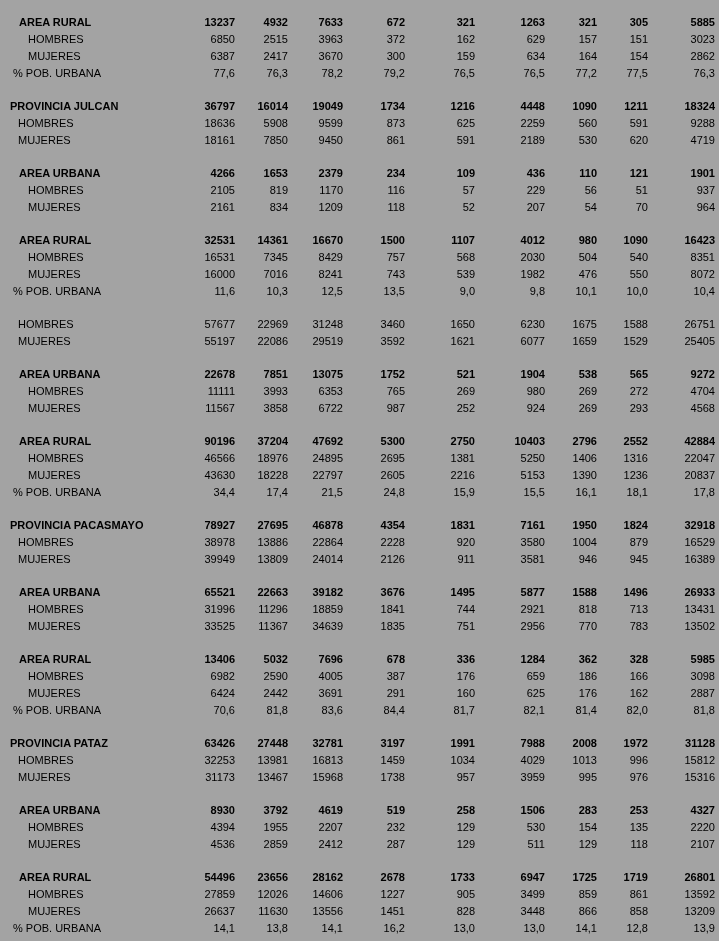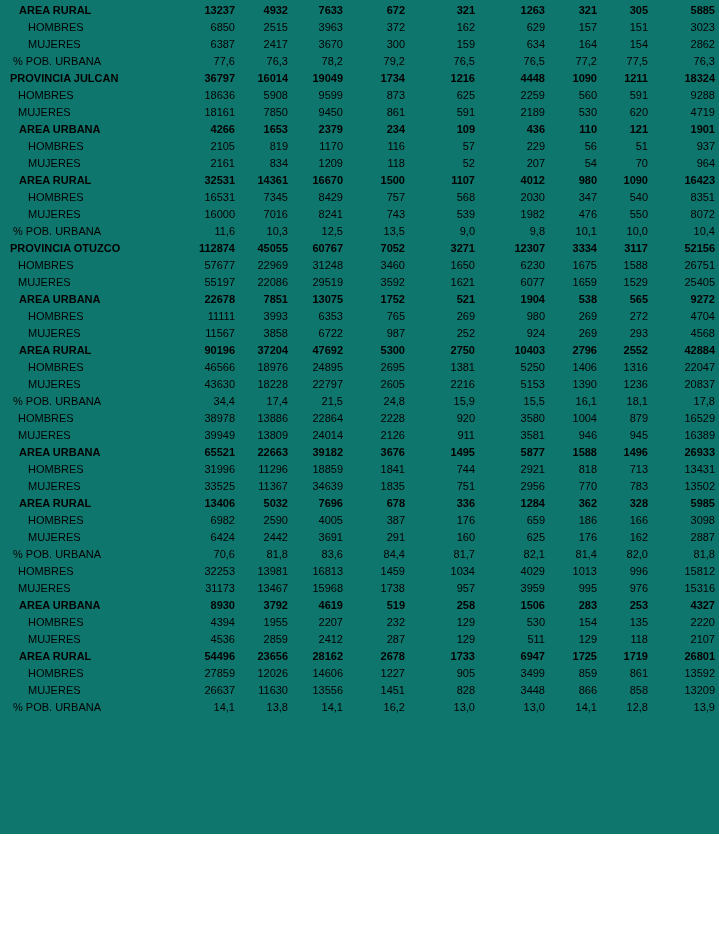--- a/index.html
+++ b/index.html
@@ -3,30 +3,30 @@
 <meta charset="utf-8">
 <style>
   html, body {
     margin: 0;
     padding: 0;
     background: #ffffff;
   }
   .page {
     position: relative;
     width: 719px;
-    height: 834px;
+    height: 941px;
     box-sizing: border-box;
-    padding-top: 1px;
-    background: #0f766e;
+    padding-top: 13px;
+    background: #a3a3a3;
     color: #000000;
     font-family: "Liberation Sans", sans-serif;
     font-size: 11px;
     overflow: hidden;
   }
-  .block + .block { }
+  .block + .block { margin-top: 16px; }
   .row {
     display: grid;
     grid-template-columns: 172px 63px 53px 55px 62px 70px 70px 52px 51px 67px;
     height: 17px;
     align-items: center;
   }
   .cell { white-space: nowrap; overflow: hidden; }
   .num { text-align: right; }
   .bold { font-weight: 700; }
   .level-province     .label { padding-left: 10px; }
@@ -180,21 +180,21 @@
           <div class="cell num">16423</div>
         </div>
         <div class="row level-area-sub">
     <div class="cell label">HOMBRES</div>
   <div class="cell num">16531</div>
           <div class="cell num">7345</div>
           <div class="cell num">8429</div>
           <div class="cell num">757</div>
           <div class="cell num">568</div>
           <div class="cell num">2030</div>
-          <div class="cell num">347</div>
+          <div class="cell num">504</div>
           <div class="cell num">540</div>
           <div class="cell num">8351</div>
         </div>
         <div class="row level-area-sub">
     <div class="cell label">MUJERES</div>
   <div class="cell num">16000</div>
           <div class="cell num">7016</div>
           <div class="cell num">8241</div>
           <div class="cell num">743</div>
           <div class="cell num">539</div>
@@ -210,32 +210,20 @@
           <div class="cell num">12,5</div>
           <div class="cell num">13,5</div>
           <div class="cell num">9,0</div>
           <div class="cell num">9,8</div>
           <div class="cell num">10,1</div>
           <div class="cell num">10,0</div>
           <div class="cell num">10,4</div>
         </div>
       </div>
       <div class="block">
-        <div class="row level-province bold">
-    <div class="cell label">PROVINCIA OTUZCO</div>
-  <div class="cell num">112874</div>
-          <div class="cell num">45055</div>
-          <div class="cell num">60767</div>
-          <div class="cell num">7052</div>
-          <div class="cell num">3271</div>
-          <div class="cell num">12307</div>
-          <div class="cell num">3334</div>
-          <div class="cell num">3117</div>
-          <div class="cell num">52156</div>
-        </div>
         <div class="row level-province-sub">
     <div class="cell label">HOMBRES</div>
   <div class="cell num">57677</div>
           <div class="cell num">22969</div>
           <div class="cell num">31248</div>
           <div class="cell num">3460</div>
           <div class="cell num">1650</div>
           <div class="cell num">6230</div>
           <div class="cell num">1675</div>
           <div class="cell num">1588</div>
@@ -336,20 +324,32 @@
           <div class="cell num">21,5</div>
           <div class="cell num">24,8</div>
           <div class="cell num">15,9</div>
           <div class="cell num">15,5</div>
           <div class="cell num">16,1</div>
           <div class="cell num">18,1</div>
           <div class="cell num">17,8</div>
         </div>
       </div>
       <div class="block">
+        <div class="row level-province bold">
+    <div class="cell label">PROVINCIA PACASMAYO</div>
+  <div class="cell num">78927</div>
+          <div class="cell num">27695</div>
+          <div class="cell num">46878</div>
+          <div class="cell num">4354</div>
+          <div class="cell num">1831</div>
+          <div class="cell num">7161</div>
+          <div class="cell num">1950</div>
+          <div class="cell num">1824</div>
+          <div class="cell num">32918</div>
+        </div>
         <div class="row level-province-sub">
     <div class="cell label">HOMBRES</div>
   <div class="cell num">38978</div>
           <div class="cell num">13886</div>
           <div class="cell num">22864</div>
           <div class="cell num">2228</div>
           <div class="cell num">920</div>
           <div class="cell num">3580</div>
           <div class="cell num">1004</div>
           <div class="cell num">879</div>
@@ -450,20 +450,32 @@
           <div class="cell num">83,6</div>
           <div class="cell num">84,4</div>
           <div class="cell num">81,7</div>
           <div class="cell num">82,1</div>
           <div class="cell num">81,4</div>
           <div class="cell num">82,0</div>
           <div class="cell num">81,8</div>
         </div>
       </div>
       <div class="block">
+        <div class="row level-province bold">
+    <div class="cell label">PROVINCIA PATAZ</div>
+  <div class="cell num">63426</div>
+          <div class="cell num">27448</div>
+          <div class="cell num">32781</div>
+          <div class="cell num">3197</div>
+          <div class="cell num">1991</div>
+          <div class="cell num">7988</div>
+          <div class="cell num">2008</div>
+          <div class="cell num">1972</div>
+          <div class="cell num">31128</div>
+        </div>
         <div class="row level-province-sub">
     <div class="cell label">HOMBRES</div>
   <div class="cell num">32253</div>
           <div class="cell num">13981</div>
           <div class="cell num">16813</div>
           <div class="cell num">1459</div>
           <div class="cell num">1034</div>
           <div class="cell num">4029</div>
           <div class="cell num">1013</div>
           <div class="cell num">996</div>

